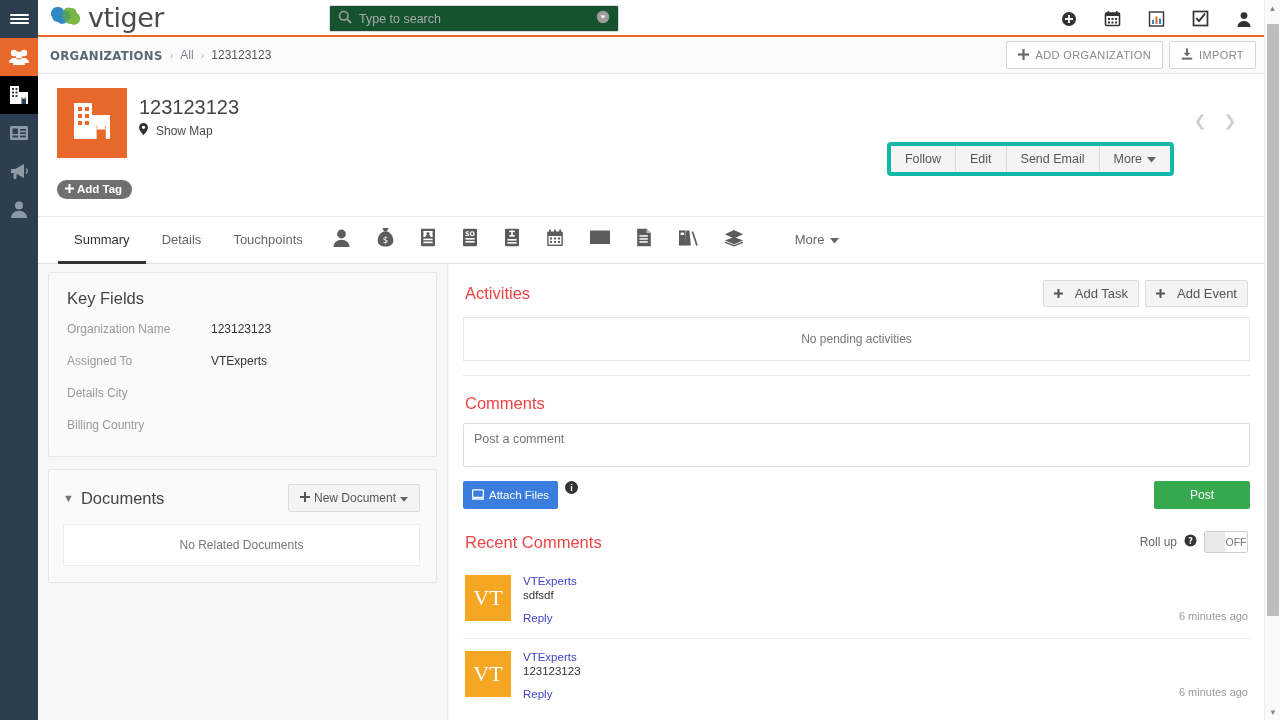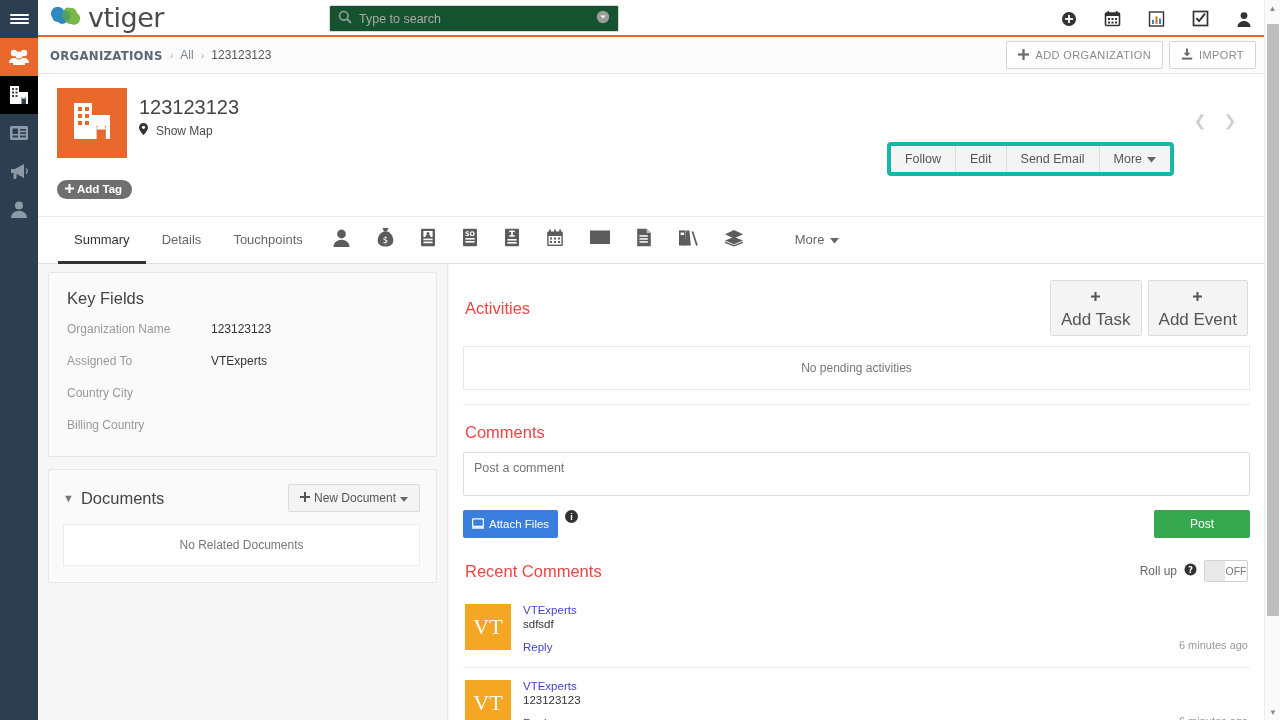--- a/index.html
+++ b/index.html
@@ -162,22 +162,22 @@
     border: 1px solid #ececec; background: #fff; text-align: center;
     font-size: 12px; color: #777; padding: 13px 0;
   }
 
   .sec-title { font-size: 16.5px; color: #ef4444; font-weight: 400; }
   .act-sec { padding-bottom: 14px; border-bottom: 1px solid #e9e9e9; }
   .act-head { display: flex; align-items: center; margin: 8px 2px 10px 2px; }
   .act-head .btns { margin-left: auto; display: flex; gap: 6px; }
   .mini-btn {
     border: 1px solid #dcdcdc; background: #f4f4f4; color: #555;
-    font-size: 17px; padding: 5px 10px; border-radius: 2px; cursor: pointer;
-    display: flex; align-items: center; gap: 4px; flex-direction: column;
+    font-size: 13px; padding: 5px 10px; border-radius: 2px; cursor: pointer;
+    display: flex; align-items: center; gap: 12px;
   }
   .act-empty {
     border: 1px solid #e8e8e8; background: #fff; text-align: center;
     font-size: 12px; color: #777; padding: 14px 0;
   }
 
   .cmt-sec { padding-top: 10px; }
   .cmt-box {
     width: 100%; height: 44px; border: 1px solid #dcdcdc; border-radius: 2px;
     padding: 8px 10px; font-size: 12.5px; color: #999;
@@ -604,21 +604,21 @@
 
         <div class="kf-row">
           <div class="kf-label">Organization Name</div>
           <div class="kf-value">123123123</div>
         </div>
         <div class="kf-row">
           <div class="kf-label">Assigned To</div>
           <div class="kf-value">VTExperts</div>
         </div>
         <div class="kf-row">
-          <div class="kf-label">Country City</div>
+          <div class="kf-label">Details City</div>
           <div class="kf-value"></div>
         </div>
         <div class="kf-row">
           <div class="kf-label">Billing Country</div>
           <div class="kf-value"></div>
         </div>
       </div>
 
       <div class="card docs">
         <div class="docs-head">

